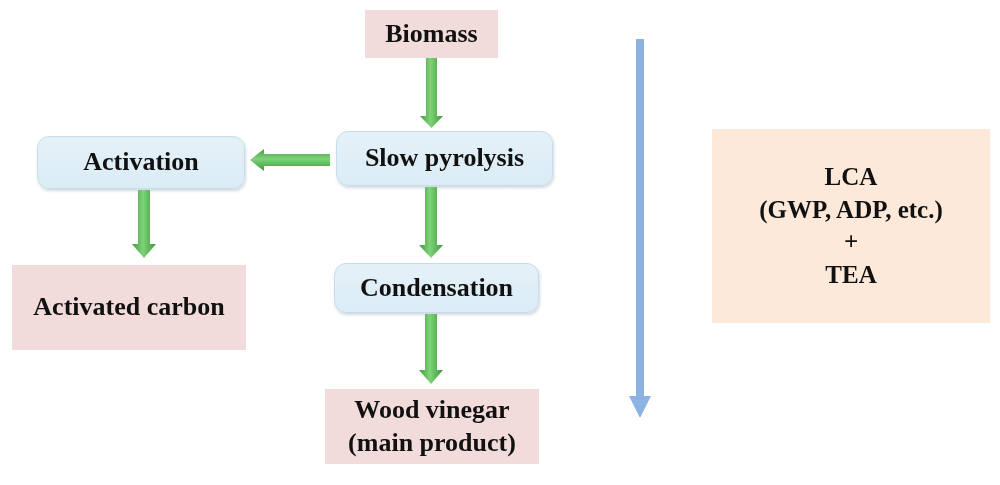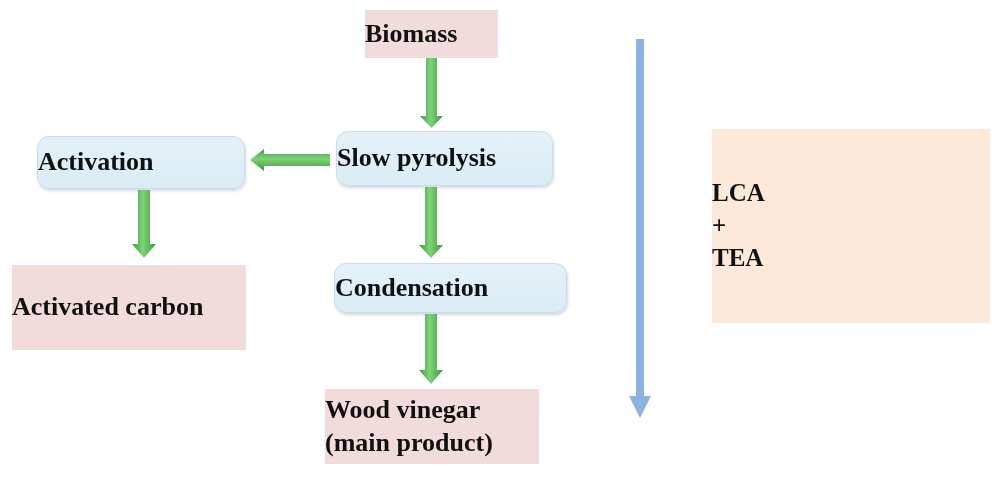--- a/index.html
+++ b/index.html
@@ -1,18 +1,18 @@
 <!DOCTYPE html>
 <html><head>
 <meta charset="utf-8">
 <style>
   html, body { margin:0; padding:0; background:#ffffff; }
   body { width:1000px; height:485px; position:relative; overflow:hidden;
          font-family:"Liberation Serif", "DejaVu Serif", serif; }
-  .box { position:absolute; display:flex; flex-direction:column; align-items:flex-start; justify-content:center;
+  .box { position:absolute; display:flex; flex-direction:column; align-items:center; justify-content:center;
          text-align:center; font-weight:bold; color:#111; box-sizing:border-box; line-height:1.25; }
   .pink { background:#F2DCDB; }
   .proc { background:linear-gradient(#e4f1f8, #dbecf5); border:1px solid #c6dde9; border-radius:12px;
           box-shadow:1px 2px 3px rgba(120,150,170,0.35); }
   .peach { background:#FDE9D9; }
   .t26 { font-size:26px; }
   .t25 { font-size:25px; }
   svg.arrows { position:absolute; left:0; top:0; }
 </style>
 </head>
@@ -23,35 +23,36 @@
 </div>
 
 <div class="box proc t26" style="left:336px; top:131px; width:217px; height:55px;">
   <span>Slow pyrolysis</span>
 </div>
 
 <div class="box proc t26" style="left:37px; top:136px; width:208px; height:53px;">
   <span>Activation</span>
 </div>
 
-<div class="box proc t26" style="left:334px; top:263px; width:233px; height:50px;">
+<div class="box proc t26" style="left:334px; top:263px; width:205px; height:50px;">
   <span>Condensation</span>
 </div>
 
 <div class="box pink t26" style="left:12px; top:265px; width:234px; height:85px;">
   <span>Activated carbon</span>
 </div>
 
 <div class="box pink t26" style="left:325px; top:389px; width:214px; height:75px;">
   <span>Wood vinegar</span>
   <span>(main product)</span>
 </div>
 
 <div class="box peach t25" style="left:712px; top:129px; width:278px; height:194px; line-height:1.3;">
   <span>LCA</span>
+  <span>(GWP, ADP, etc.)</span>
   <span>+</span>
   <span>TEA</span>
 </div>
 
 <svg class="arrows" width="1000" height="485">
   <defs>
     <linearGradient id="gv" x1="0" y1="0" x2="1" y2="0">
       <stop offset="0" stop-color="#3f9e3a"></stop>
       <stop offset="0.45" stop-color="#7fd27a"></stop>
       <stop offset="1" stop-color="#3c9a37"></stop>

